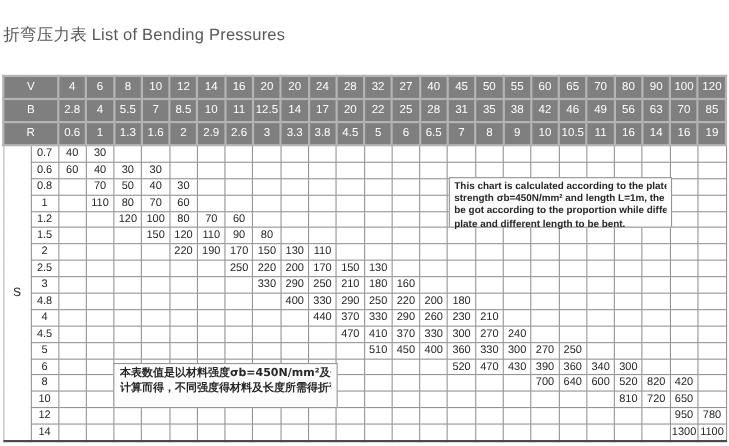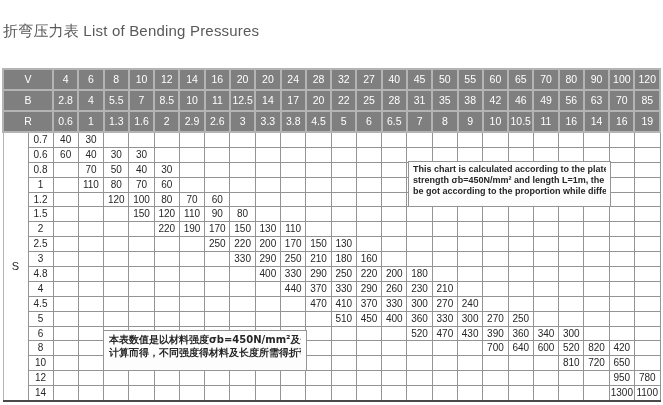--- a/index.html
+++ b/index.html
@@ -614,19 +614,20 @@
             <td>1300</td>
             <td>1100</td>
           </tr>
         </tbody>
     </table>
 
     <div class="note note-en">
         <div class="note-line">This chart is calculated according to the plate of tensile</div>
         <div class="note-line">strength σb=450N/mm² and length L=1m, the force can</div>
         <div class="note-line">be got according to the proportion while different kind of</div>
+        <div class="note-line">plate and different length to be bent.</div>
       </div>
     <div class="note note-zh">
         <div class="note-line">本表数值是以材料强度σb=450N/mm²及长度L=1m</div>
         <div class="note-line">计算而得，不同强度得材料及长度所需得折弯力可按</div>
       </div>
   </div>
 </div>
 
 </body></html>

